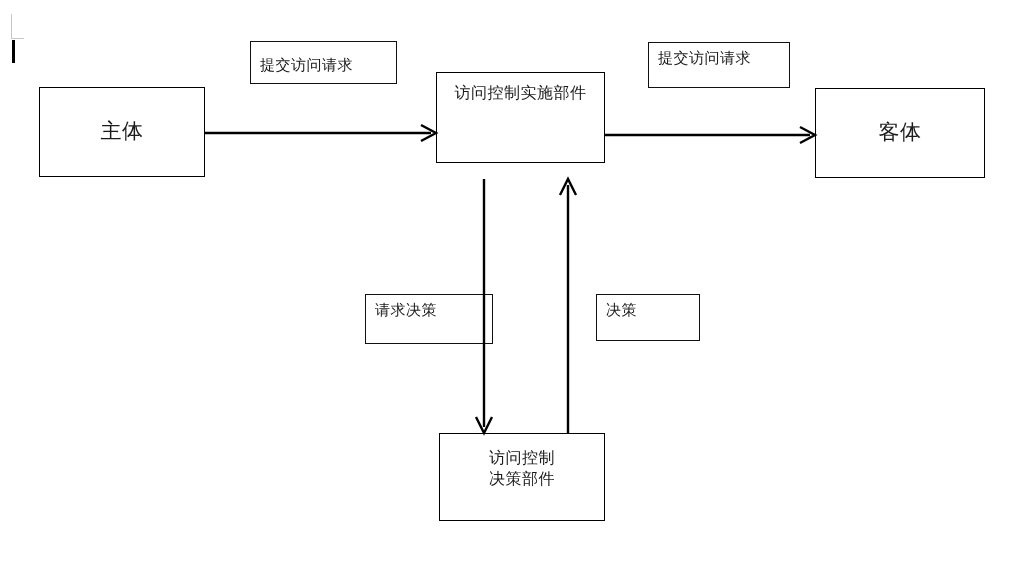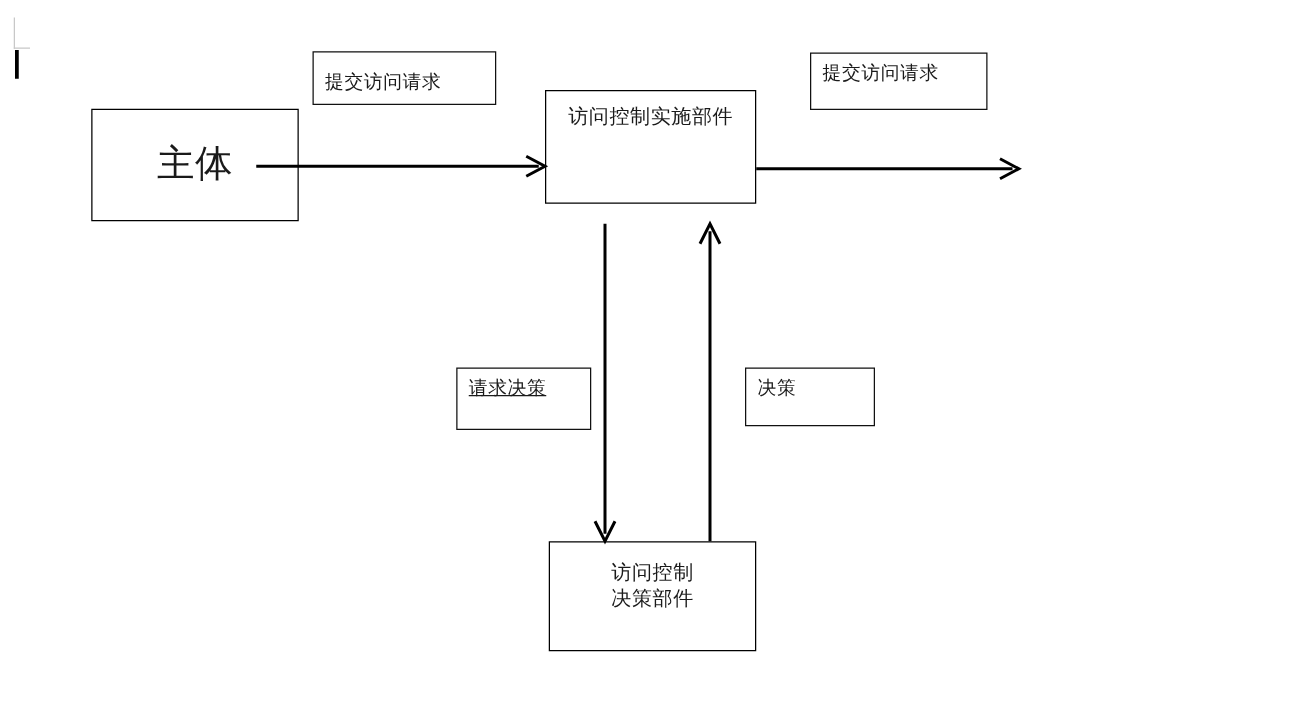--- a/index.html
+++ b/index.html
@@ -26,22 +26,21 @@
     background: #ffffff;
     display: flex;
     align-items: center;
     justify-content: center;
     text-align: center;
     color: #1a1a1a;
     line-height: 1.32;
     letter-spacing: 0.5px;
   }
   .node-entity {
-    font-size: 30px;
-    margin-left: 34px;
+    font-size: 21px;
   }
   .node-component {
     font-size: 16px;
     align-items: flex-start;
     padding-top: 9px;
   }
   .node-component-bottom {
     font-size: 16px;
     align-items: flex-start;
     padding-top: 13px;
@@ -94,35 +93,38 @@
   <div class="text-caret" style="left:12px; top:40px; width:3px; height:23px;"></div>
 
   <div class="node node-entity" style="left:39px; top:87px; width:166px; height:90px;">
     <span>主体</span>
   </div>
 
   <div class="node node-component" style="left:436px; top:72px; width:169px; height:91px;">
     <span style="display:block; width:145px;">访问控制实施部件</span>
   </div>
 
+  <div class="node node-entity" style="left:815px; top:88px; width:170px; height:90px;">
+    <span>客体</span>
+  </div>
 
   <div class="node node-component-bottom" style="left:439px; top:433px; width:166px; height:88px;">
     <span style="display:block; white-space:pre-line;">访问控制
 决策部件</span>
   </div>
 
   <div class="label-box" style="left:250px; top:41px; width:147px; height:43px;align-items:center;">
     <span>提交访问请求</span>
   </div>
 
   <div class="label-box" style="left:648px; top:42px; width:142px; height:46px;">
     <span>提交访问请求</span>
   </div>
 
-  <div class="label-box" style="left:365px; top:294px; width:108px; height:50px;text-decoration:underline;">
+  <div class="label-box" style="left:365px; top:294px; width:128px; height:50px;">
     <span>请求决策</span>
   </div>
 
   <div class="label-box" style="left:596px; top:294px; width:104px; height:47px;text-align:center;">
     <span>决策</span>
   </div>
 
   <div class="connector" style="left:205px; top:122px; width:232px; height:22px;">
     <svg width="232" height="22" viewBox="0 0 232 22">
       <line x1="0" y1="11" x2="226" y2="11" stroke="#000000" stroke-width="2.4"></line>

